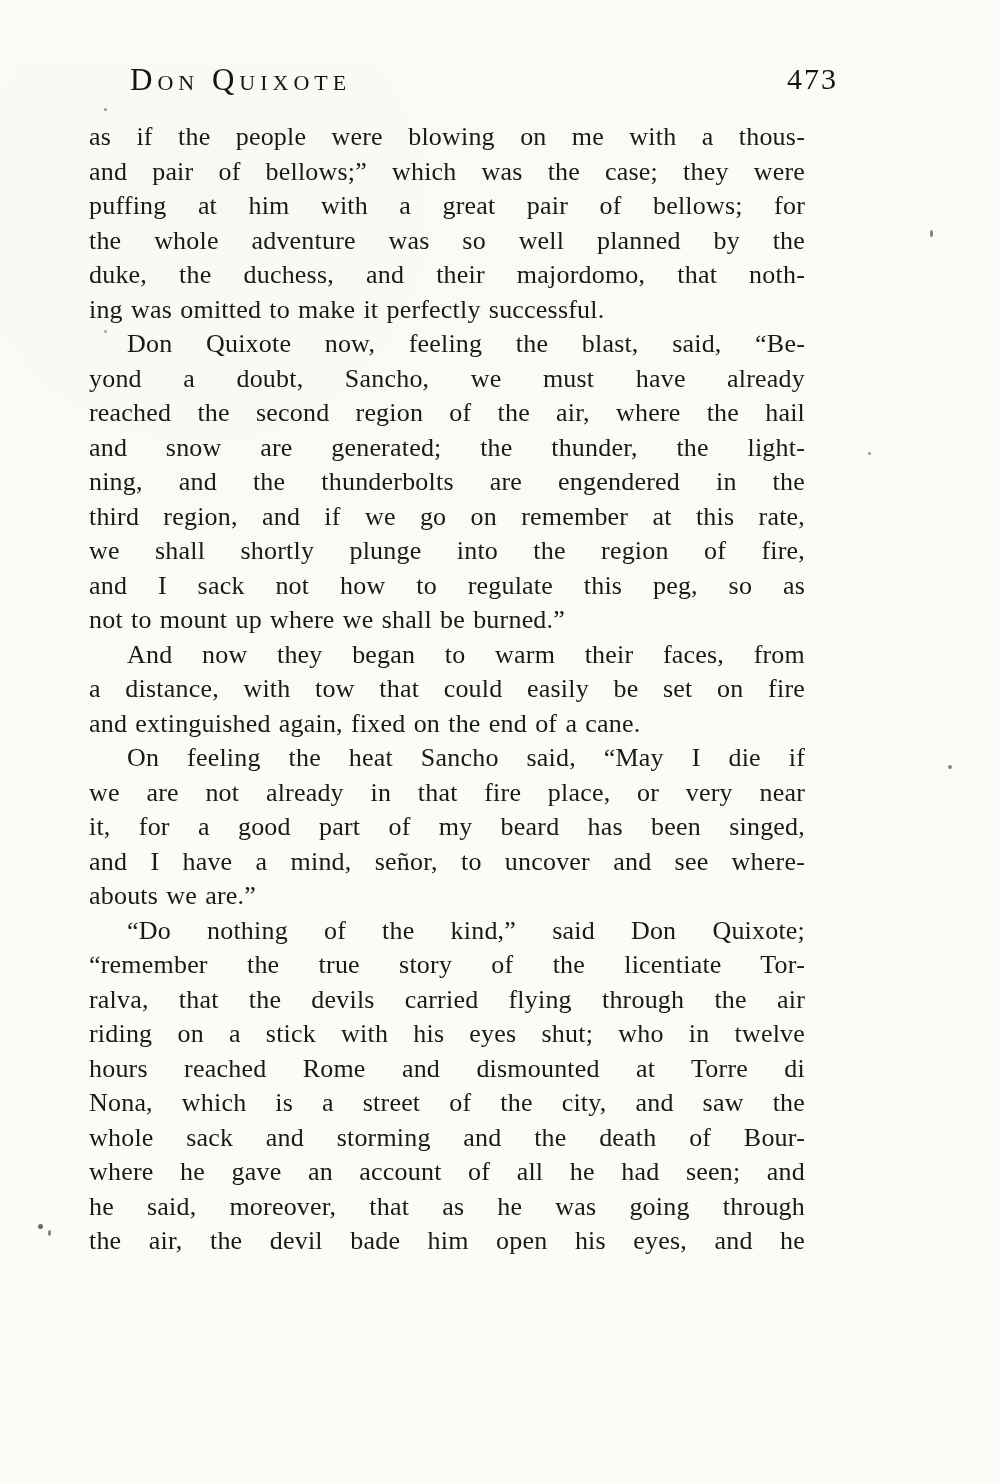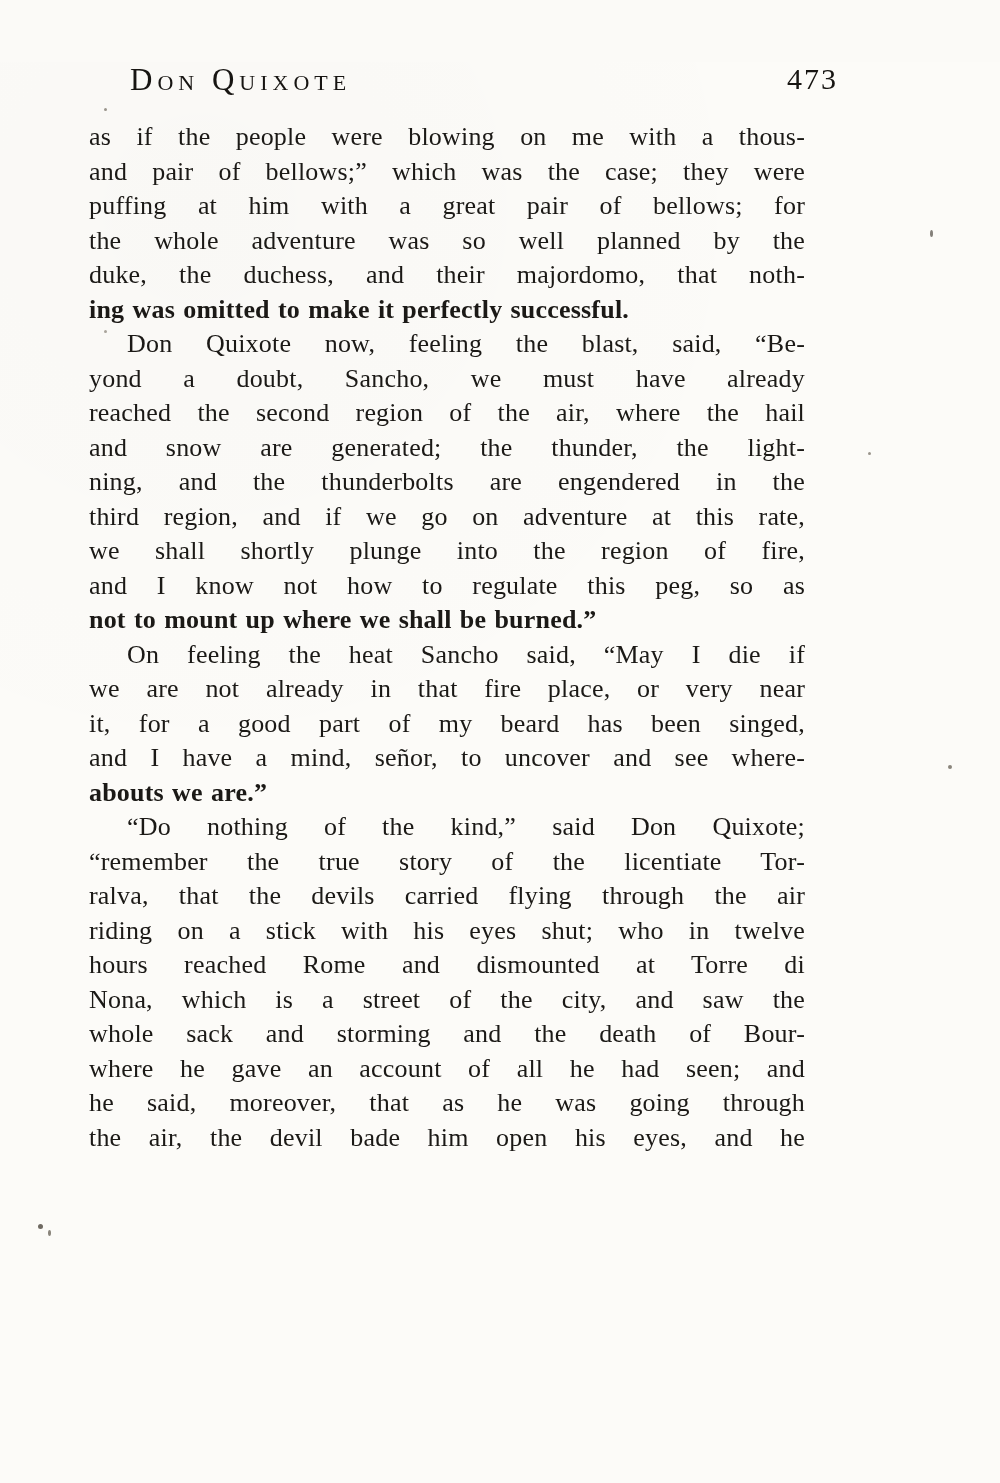--- a/index.html
+++ b/index.html
@@ -61,21 +61,20 @@
   .line {
     text-align: justify;
     text-align-last: justify;
     white-space: normal;
   }
   .line.indent {
     text-indent: 38px;
   }
   .line.last {
     text-align-last: left;
-    font-weight: bold;
   }
   .scan-speck {
     position: absolute;
     background: #6f6a62;
     border-radius: 50%;
   }
   .speck-1 { left: 38px;  top: 1162px; width: 5px; height: 5px; }
   .speck-2 { left: 48px;  top: 1168px; width: 3px; height: 6px; background:#8a857c; }
   .speck-3 { left: 948px; top: 703px;  width: 4px; height: 4px; background:#8a857c; }
   .speck-4 { left: 104px; top: 46px;   width: 3px; height: 3px; background:#9a958c; }
@@ -101,24 +100,29 @@
         <div class="line">the whole adventure was so well planned by the</div>
         <div class="line">duke, the duchess, and their majordomo, that noth-</div>
         <div class="line last">ing was omitted to make it perfectly successful.</div>
       </div>
       <div class="paragraph">
         <div class="line indent">Don Quixote now, feeling the blast, said, “Be-</div>
         <div class="line">yond a doubt, Sancho, we must have already</div>
         <div class="line">reached the second region of the air, where the hail</div>
         <div class="line">and snow are generated; the thunder, the light-</div>
         <div class="line">ning, and the thunderbolts are engendered in the</div>
-        <div class="line">third region, and if we go on adventure at this rate,</div>
+        <div class="line">third region, and if we go on remember at this rate,</div>
         <div class="line">we shall shortly plunge into the region of fire,</div>
-        <div class="line">and I know not how to regulate this peg, so as</div>
+        <div class="line">and I sack not how to regulate this peg, so as</div>
         <div class="line last">not to mount up where we shall be burned.”</div>
+      </div>
+      <div class="paragraph">
+        <div class="line indent">And now they began to warm their faces, from</div>
+        <div class="line">a distance, with tow that could easily be set on fire</div>
+        <div class="line last">and extinguished again, fixed on the end of a cane.</div>
       </div>
       <div class="paragraph">
         <div class="line indent">On feeling the heat Sancho said, “May I die if</div>
         <div class="line">we are not already in that fire place, or very near</div>
         <div class="line">it, for a good part of my beard has been singed,</div>
         <div class="line">and I have a mind, señor, to uncover and see where-</div>
         <div class="line last">abouts we are.”</div>
       </div>
       <div class="paragraph">
         <div class="line indent">“Do nothing of the kind,” said Don Quixote;</div>

